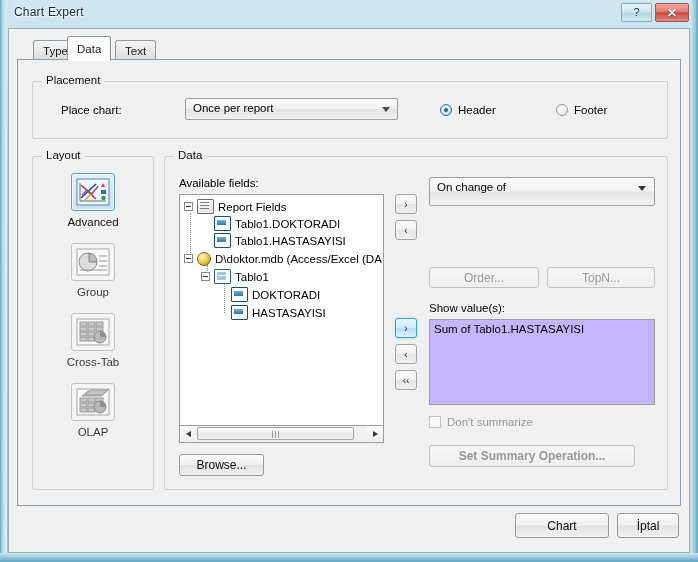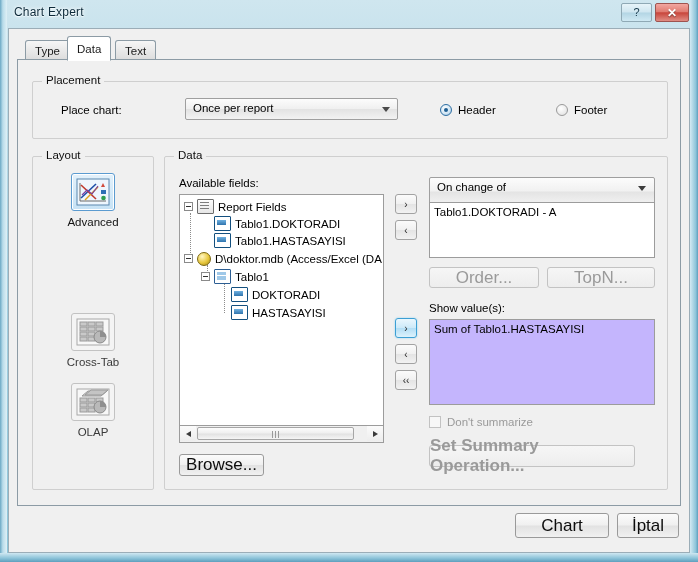--- a/index.html
+++ b/index.html
@@ -54,21 +54,21 @@
     border:1px solid #8c9ba5;border-bottom:none;
     border-radius:3px 3px 0 0;
     background:linear-gradient(180deg,#f6f6f6 0%,#e9e9e9 50%,#dcdcdc 100%);
     display:flex;align-items:center;justify-content:center;
     padding:0 9px;font-size:11.5px;color:#1a1a1a;
   }
   .tab.active{
     top:0;height:25px;background:#fff;z-index:3;
     border-bottom:1px solid #fff;
   }
-  #tab-type{left:8px;}
+  #tab-type{left:16px;}
   #tab-data{left:50px;}
   #tab-text{left:98px;}
   #tabpage{
     position:absolute;left:8px;top:30px;width:664px;height:447px;
     background:#f0f0f0;border:1px solid #8c9ba5;box-sizing:border-box;
   }
 
   
   .groupbox{position:absolute;box-sizing:border-box;border:1px solid #cfcfcf;border-radius:2px;}
   .grouplabel{
@@ -170,21 +170,21 @@
     background:linear-gradient(180deg,#fdfdfd 0%,#efefef 45%,#e2e2e2 55%,#f5f5f5 100%);
   }
   #sthumb::after{
     content:"";position:absolute;left:50%;top:3px;margin-left:-4px;width:8px;height:7px;
     background:repeating-linear-gradient(90deg,#9a9a9a 0 1px,transparent 1px 3px);
   }
 
   .btn{
     box-sizing:border-box;border:1px solid #9a9a9a;border-radius:3px;
     background:linear-gradient(180deg,#fbfbfb 0%,#f0f0f0 48%,#e2e2e2 52%,#f1f1f1 100%);
-    display:flex;align-items:center;justify-content:center;font-size:17px;color:#0d0d0d;
+    display:flex;align-items:center;justify-content:center;font-size:12px;color:#0d0d0d;
   }
   .btn.disabled{color:#9a9a9a;background:linear-gradient(180deg,#f6f6f6,#ededed);border-color:#c3c3c3;}
   #btn-browse{position:absolute;left:14px;top:297px;width:85px;height:22px;}
 
   .arrowbtn{
     position:absolute;width:22px;height:20px;box-sizing:border-box;
     border:1px solid #a2a2a2;border-radius:3px;
     background:linear-gradient(180deg,#fbfbfb 0%,#f1f1f1 48%,#e4e4e4 52%,#f2f2f2 100%);
     display:flex;align-items:center;justify-content:center;font-size:10px;color:#2a2a2a;
   }
@@ -285,20 +285,34 @@
               <line x1="9" y1="22" x2="22" y2="9" stroke="#e0a21a" stroke-width="1.4"></line>
               <polyline points="6,17 11,12 16,16 22,8" fill="none" stroke="#7a3fa0" stroke-width="1.2"></polyline>
               <polygon points="27,5 29,9 25,9" fill="#d14b3c"></polygon>
               <rect x="25" y="12" width="5" height="4" fill="#2d6fb5"></rect>
               <circle cx="27.5" cy="20" r="2.3" fill="#2f9e4f"></circle>
             </svg>
           </div>
           <div class="lay-label">Advanced</div>
         </div>
 
+        <div class="layout-item" id="lay-group">
+          <div class="lay-icon">
+            <svg width="34" height="28" viewBox="0 0 34 28">
+              <rect x="1" y="1" width="32" height="26" fill="#f8f8f8" stroke="#a8a8a8"></rect>
+              <path d="M13 14 L13 5 A9 9 0 0 1 21 14 Z" fill="#bdbdbd" stroke="#8a8a8a"></path>
+              <path d="M13 14 L21 14 A9 9 0 1 1 13 5 Z" fill="#dcdcdc" stroke="#8a8a8a"></path>
+              <line x1="23" y1="8" x2="31" y2="8" stroke="#9a9a9a"></line>
+              <line x1="23" y1="13" x2="31" y2="13" stroke="#9a9a9a"></line>
+              <line x1="23" y1="18" x2="31" y2="18" stroke="#9a9a9a"></line>
+              <line x1="4" y1="22" x2="31" y2="22" stroke="#9a9a9a"></line>
+            </svg>
+          </div>
+          <div class="lay-label dim">Group</div>
+        </div>
 
         <div class="layout-item" id="lay-crosstab">
           <div class="lay-icon">
             <svg width="34" height="28" viewBox="0 0 34 28">
               <rect x="1" y="1" width="32" height="26" fill="#f8f8f8" stroke="#a8a8a8"></rect>
               <g fill="#c9c9c9" stroke="#9a9a9a">
                 <rect x="4" y="4" width="7" height="4"></rect>
                   <rect x="12" y="4" width="7" height="4"></rect>
                   <rect x="20" y="4" width="7" height="4"></rect>
                 <rect x="4" y="9" width="7" height="4"></rect>
@@ -401,23 +415,20 @@
         <div class="arrowbtn" id="ab-add1">›</div>
         <div class="arrowbtn" id="ab-rem1">‹</div>
         <div class="arrowbtn hot" id="ab-add2">›</div>
         <div class="arrowbtn" id="ab-rem2">‹</div>
         <div class="arrowbtn" id="ab-remall">‹‹</div>
 
         <div id="dd-onchange">
           <span class="val">On change of</span>
           <span class="arrow"></span>
         </div>
-        <div id="list-onchange">
-          <div class="row">Tablo1.DOKTORADI - A</div>
-        </div>
         <div class="btn disabled" id="btn-order">Order...</div>
         <div class="btn disabled" id="btn-topn">TopN...</div>
 
         <div id="lbl-showvalues">Show value(s):</div>
         <div id="list-showvalues">
           <div class="row">Sum of Tablo1.HASTASAYISI</div>
         </div>
         <div id="chk-dontsum">
           <span class="cbox"></span>
           <span>Don't summarize</span>

